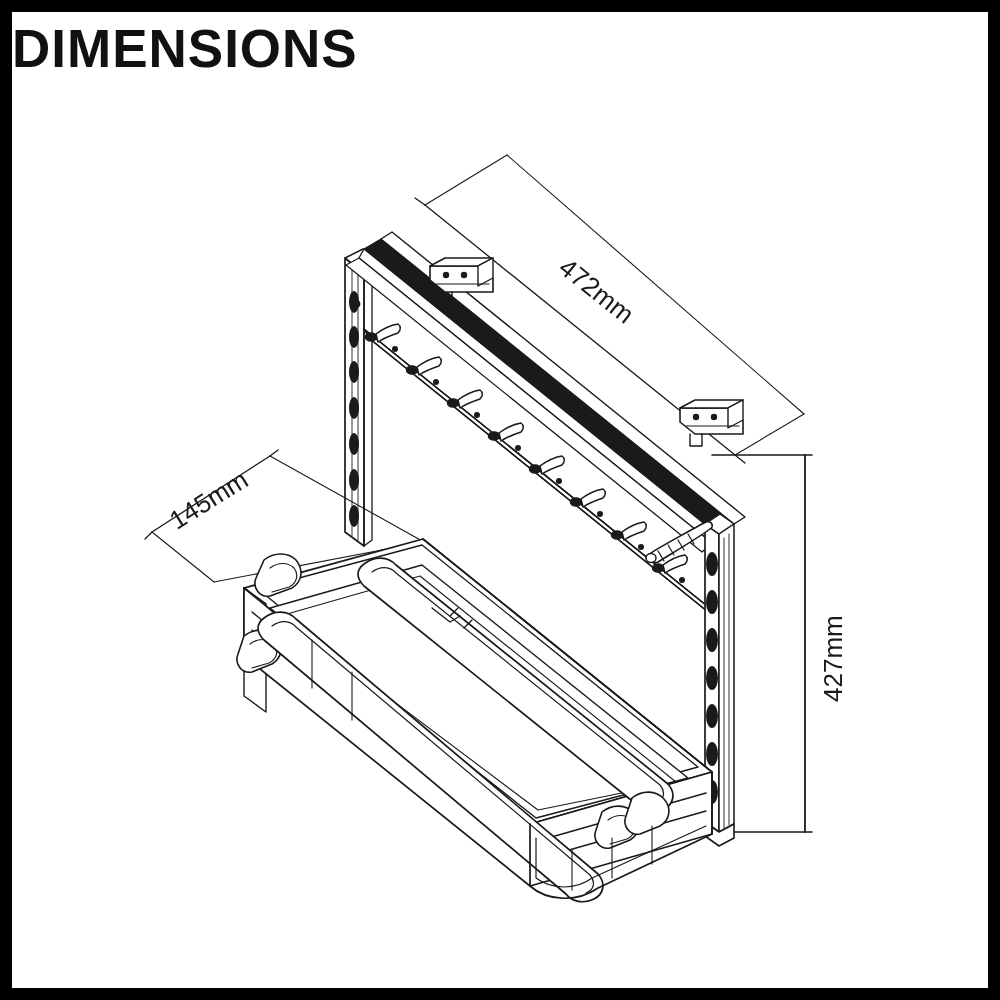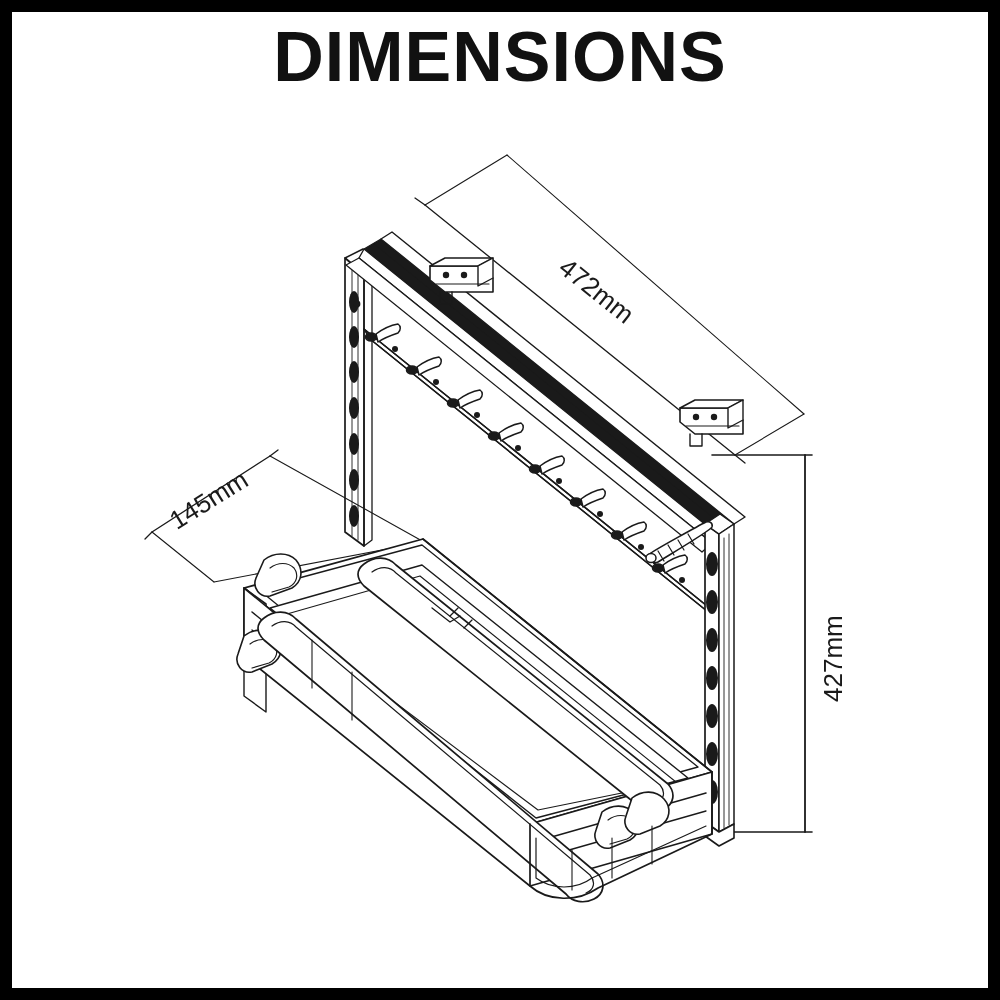--- a/index.html
+++ b/index.html
@@ -1,22 +1,22 @@
 <!DOCTYPE html>
 <html><head>
 <meta charset="utf-8">
 <style>
   html,body{margin:0;padding:0;background:#000;}
   body{width:1000px;height:1000px;overflow:hidden;
        font-family:"Liberation Sans","DejaVu Sans",sans-serif;}
   #page{position:relative;width:1000px;height:1000px;background:#000;box-sizing:border-box;}
   #sheet{position:absolute;left:12px;top:12px;width:976px;height:976px;
          background:#ffffff;box-sizing:border-box;overflow:hidden;}
-  #title{position:absolute;left:0;top:10px;width:976px;text-align:center;
-         font-size:70px;font-weight:700;letter-spacing:1px;color:#111111;
+  #title{position:absolute;left:0;top:10px;width:976px;
+         font-size:53px;font-weight:700;letter-spacing:1px;color:#111111;
          line-height:1;white-space:nowrap;}
   #canvas{position:absolute;left:0;top:0;width:976px;height:976px;}
   .dimlabel{position:absolute;font-size:26px;color:#1a1a1a;white-space:nowrap;
             font-family:"Liberation Sans","DejaVu Sans",sans-serif;}
   #lbl-472{left:560px;top:240px;transform:rotate(38.5deg);transform-origin:left top;}
   #lbl-145{left:152px;top:498px;transform:rotate(-32deg);transform-origin:left top;}
   #lbl-427{left:806px;top:690px;transform:rotate(-90deg);transform-origin:left top;}
 </style>
 </head>
 <body>

